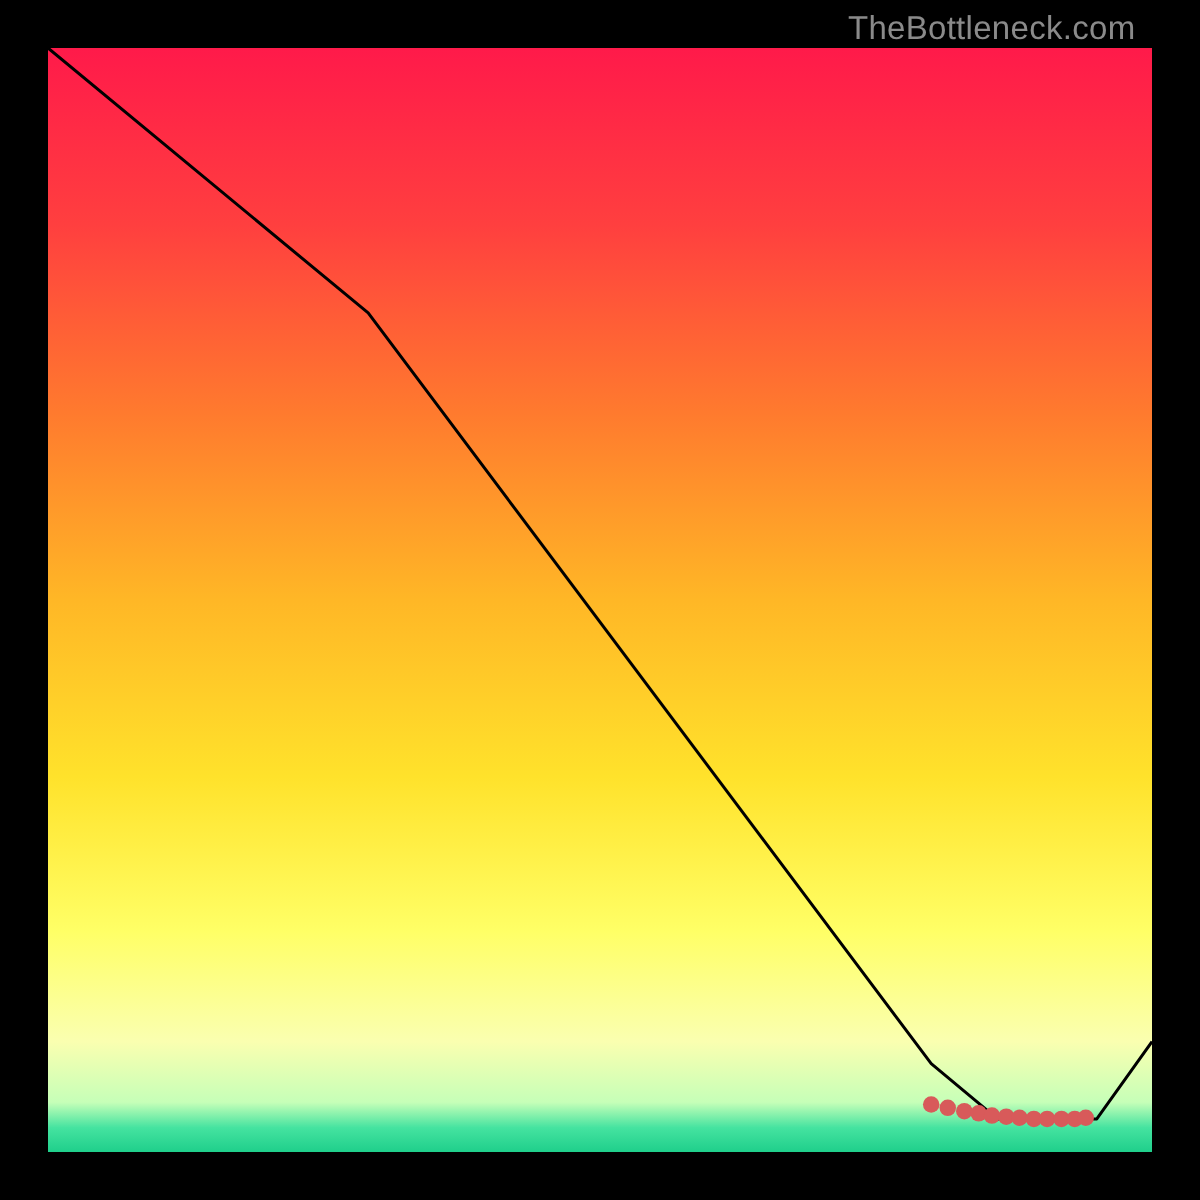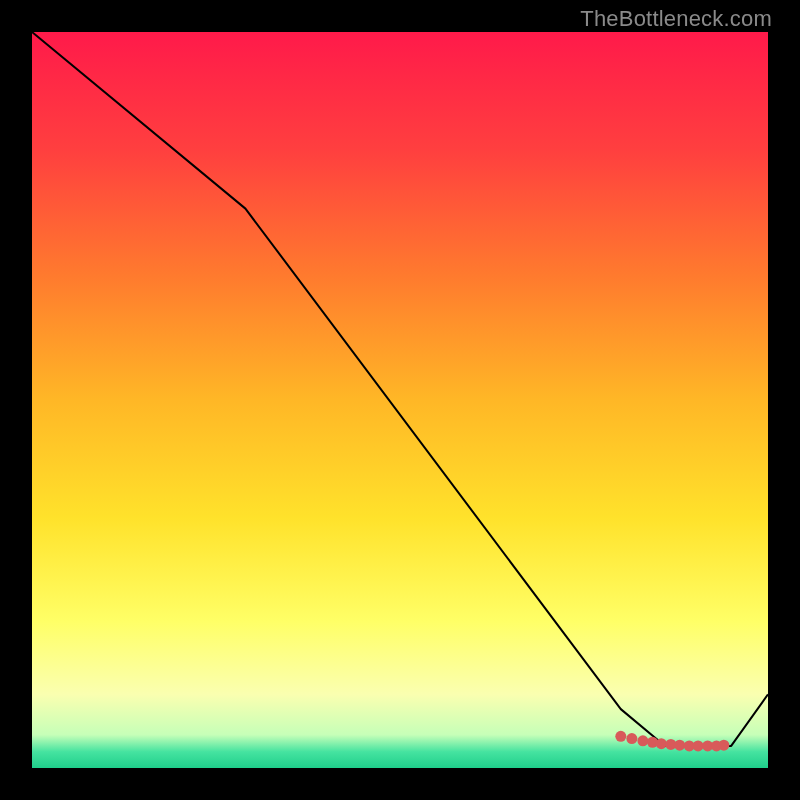--- a/index.html
+++ b/index.html
@@ -22,21 +22,21 @@
   .plot-area {
     position: absolute;
     left: 0;
     top: 0;
     width: 736px;
     height: 736px;
   }
   .watermark {
     position: absolute;
     top: 6px;
-    right: 28px;
+    right: 43px;
     color: #8a8a8a;
     font-size: 22px;
     letter-spacing: 0.2px;
     font-weight: 500;
     user-select: none;
   }
 </style>
 </head>
 <body>
 

